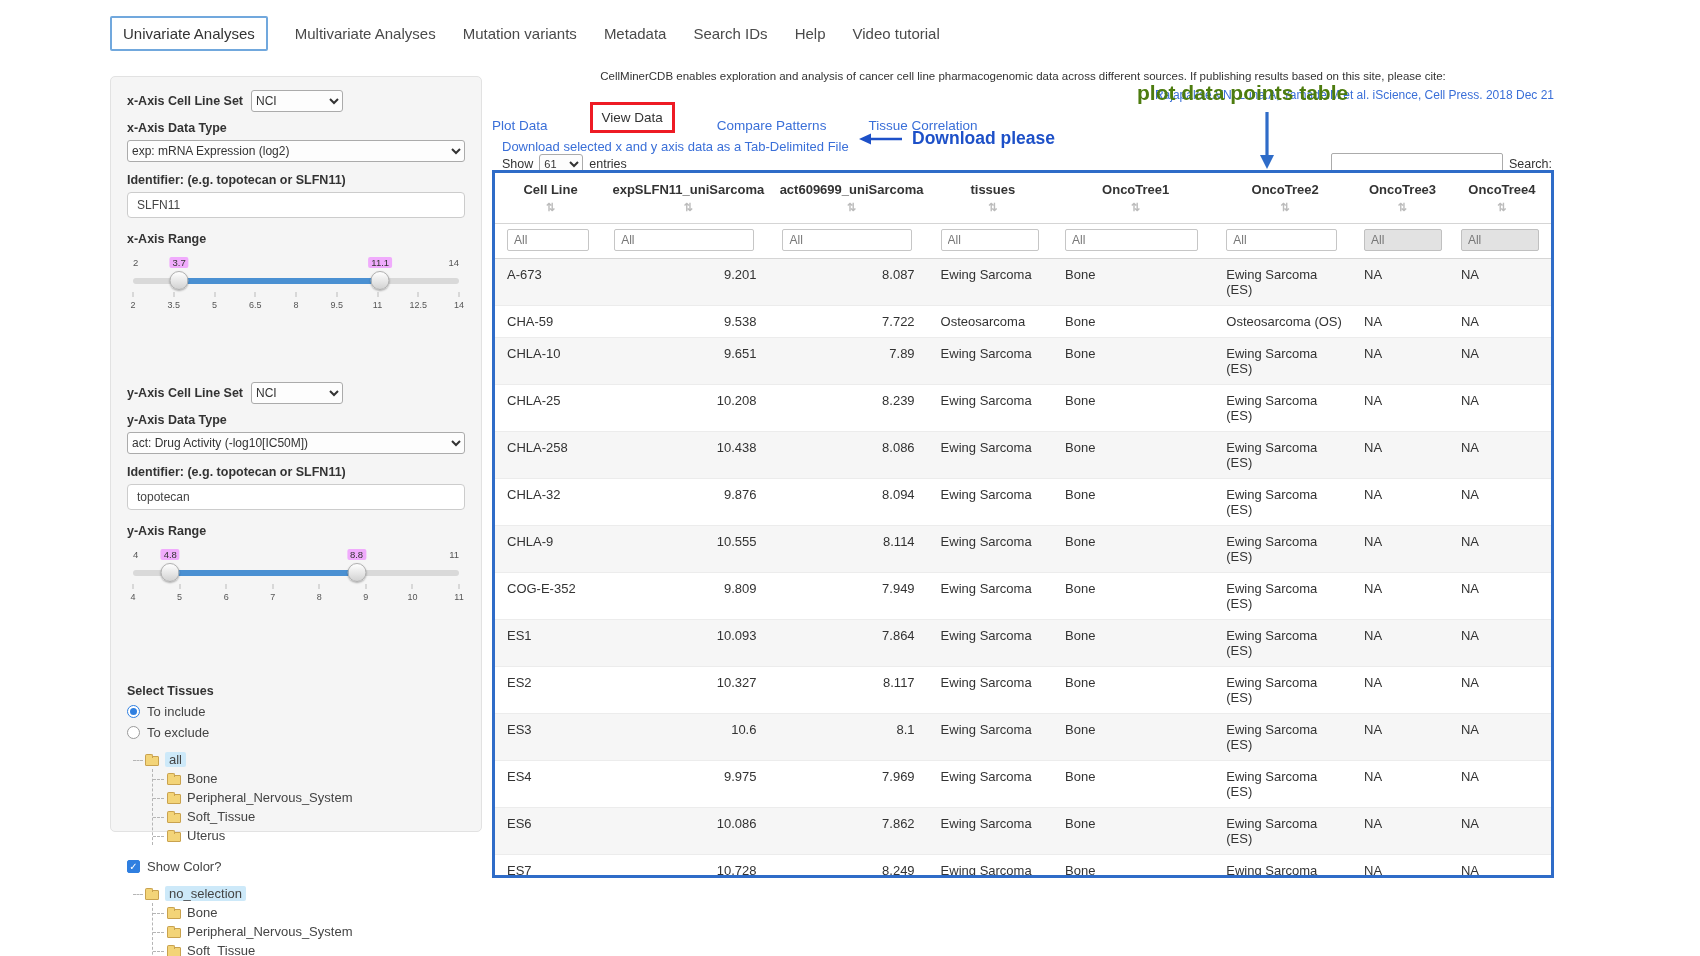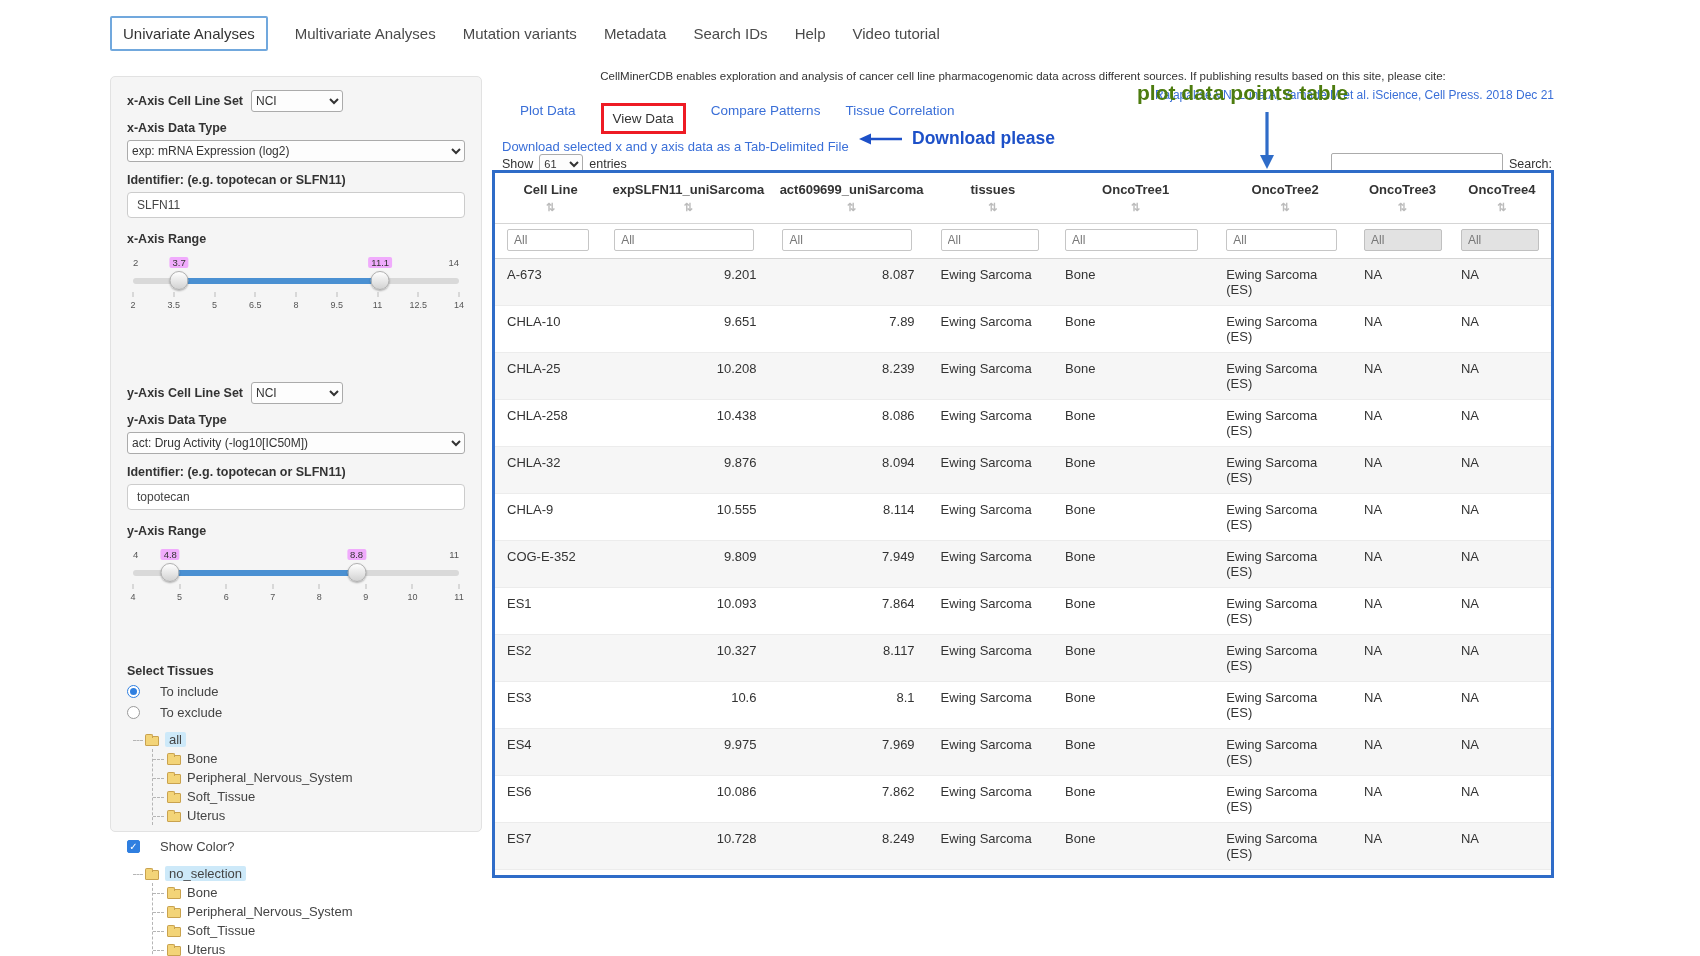--- a/index.html
+++ b/index.html
@@ -43,21 +43,21 @@
   .sl-handle {
     position: absolute; top: 1px; width: 19px; height: 19px; border-radius: 50%;
     background: linear-gradient(#ffffff, #d2d2d2); border: 1px solid #b0b0b0;
     transform: translateX(-50%); box-shadow: 0 1px 2px rgba(0,0,0,.3); cursor: pointer;
   }
   .sl-grid { position: absolute; top: 20px; left: 0; right: 0; height: 24px; }
   .sl-tickmark { position: absolute; top: 2px; width: 1px; height: 5px; background: #bbb; transform: translateX(-50%); }
   .sl-tick { position: absolute; top: 10px; font-size: 9px; color: #555; transform: translateX(-50%); }
 
   
-  .radio-row, .check-row { display: flex; align-items: center; gap: 20px; margin: 6px 0; cursor: pointer; font-size: 13px; color: #444; }
+  .radio-row, .check-row { display: flex; align-items: center; gap: 7px; margin: 6px 0; cursor: pointer; font-size: 13px; color: #444; }
   .radio { width: 13px; height: 13px; border-radius: 50%; border: 1px solid #9a9a9a; background: #fff; display: inline-block; position: relative; flex: none; }
   .radio.checked { border-color: #2f7fe0; }
   .radio.checked::after { content: ""; position: absolute; left: 2px; top: 2px; right: 2px; bottom: 2px; background: #2f7fe0; border-radius: 50%; }
   .checkbox { width: 13px; height: 13px; border: 1px solid #9a9a9a; border-radius: 2px; background: #fff; display: inline-flex; align-items: center; justify-content: center; font-size: 10px; color: #fff; flex: none; }
   .checkbox.checked { background: #2f7fe0; border-color: #2f7fe0; }
 
   
   .tree { margin: 6px 0 4px 4px; font-size: 13px; color: #444; }
   .tnode { display: flex; align-items: center; gap: 6px; padding: 2px 0; }
   .troot { position: relative; padding-left: 14px; }
@@ -67,21 +67,21 @@
   .tchildren .tnode::before { content: ""; position: absolute; left: 0; top: 50%; width: 11px; border-top: 1px dashed #b5b5b5; }
   .folder { width: 14px; height: 10px; background: #f3d478; border: 1px solid #c9a24e; border-radius: 1px; position: relative; flex: none; margin-top: 2px; }
   .folder::before { content: ""; position: absolute; top: -3px; left: -1px; width: 6px; height: 3px; background: #f3d478; border: 1px solid #c9a24e; border-bottom: none; border-radius: 2px 2px 0 0; }
   .hl { background: #cde9f9; padding: 0 4px; border-radius: 2px; }
 
   
   .main { position: absolute; left: 492px; top: 62px; width: 1062px; height: 884px; }
   .citation { position: absolute; top: 8px; left: 0; width: 100%; text-align: center; font-size: 11.5px; color: #333; }
   .citation2 { position: absolute; top: 26px; left: 0; width: 100%; text-align: right; font-size: 12px; color: #3a6fd8; cursor: pointer; }
 
-  .dtabs { position: absolute; top: 41px; left: 28px; height: 30px; display: flex; align-items: flex-start; gap: 25px; font-size: 13.5px; }
+  .dtabs { position: absolute; top: 41px; left: 0; height: 30px; display: flex; align-items: flex-end; gap: 42px; font-size: 13.5px; }
   .dtab { color: #3a6fd8; cursor: pointer; white-space: nowrap; }
   .dtab-active { color: #333; border: 3px solid #ee1b24; padding: 5px 9px; }
 
   .dl-link { position: absolute; top: 77px; left: 10px; font-size: 13px; color: #3a6fd8; text-decoration: none; cursor: pointer; }
 
   .controls { position: absolute; top: 91px; left: 10px; right: 2px; display: flex; justify-content: space-between; align-items: center; font-size: 12.5px; color: #333; }
   .show-group { display: flex; align-items: center; gap: 6px; }
   .show-group select { height: 20px; font-size: 11px; width: 44px; }
   .search-group { display: flex; align-items: center; gap: 6px; }
   .search-group input { width: 172px; height: 22px; border: 1px solid #ababab; border-radius: 2px; padding: 0 6px; font-size: 12px; font-family: "Liberation Sans", sans-serif; }
@@ -203,21 +203,21 @@
           <span class="sl-tick" style="left:57.14285714285714%">8</span>
           <span class="sl-tickmark" style="left:71.42857142857143%"></span>
           <span class="sl-tick" style="left:71.42857142857143%">9</span>
           <span class="sl-tickmark" style="left:85.71428571428571%"></span>
           <span class="sl-tick" style="left:85.71428571428571%">10</span>
           <span class="sl-tickmark" style="left:100%"></span>
           <span class="sl-tick" style="left:100%">11</span>
         </div>
       </div>
 
-    <span class="lbl blk" style="margin-top:44px">Select Tissues</span>
+    <span class="lbl blk" style="margin-top:64px">Select Tissues</span>
     <div class="radio-row">
       <span class="radio checked"></span>
       <span>To include</span>
     </div>
     <div class="radio-row">
       <span class="radio"></span>
       <span>To exclude</span>
     </div>
 
     <div class="tree" style="margin-top:10px">
@@ -380,20 +380,30 @@
               <td>A-673</td>
               <td class="num">9.201</td>
               <td class="num">8.087</td>
               <td>Ewing Sarcoma</td>
               <td>Bone</td>
               <td>Ewing Sarcoma (ES)</td>
               <td>NA</td>
               <td>NA</td>
             </tr>
             <tr>
+              <td>CHA-59</td>
+              <td class="num">9.538</td>
+              <td class="num">7.722</td>
+              <td>Osteosarcoma</td>
+              <td>Bone</td>
+              <td>Osteosarcoma (OS)</td>
+              <td>NA</td>
+              <td>NA</td>
+            </tr>
+            <tr>
               <td>CHLA-10</td>
               <td class="num">9.651</td>
               <td class="num">7.89</td>
               <td>Ewing Sarcoma</td>
               <td>Bone</td>
               <td>Ewing Sarcoma (ES)</td>
               <td>NA</td>
               <td>NA</td>
             </tr>
             <tr>

